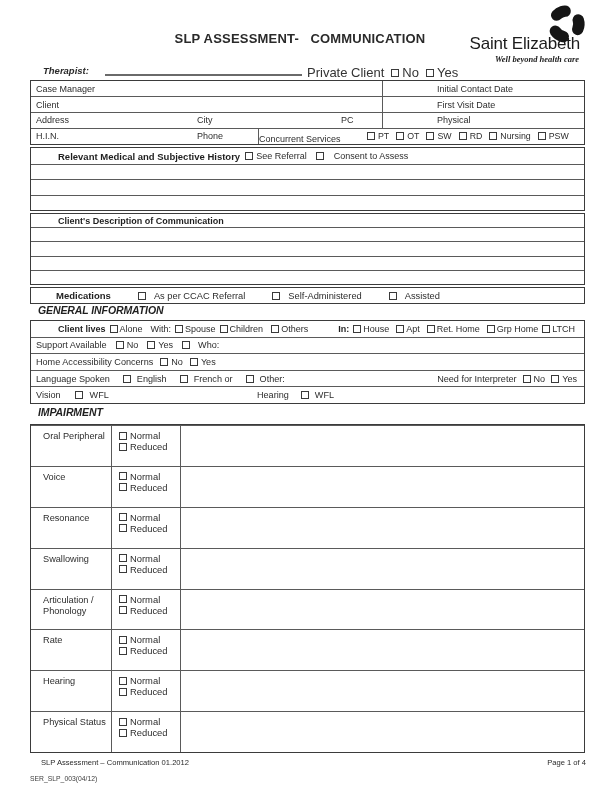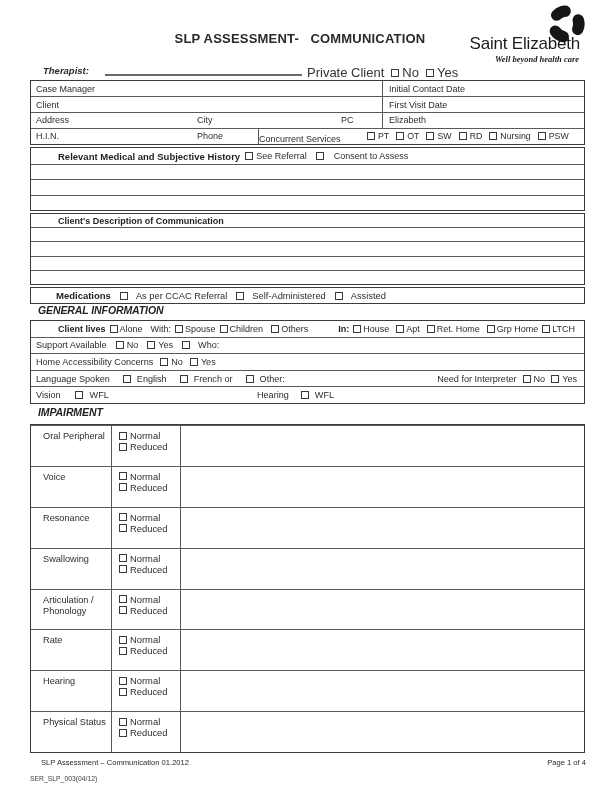--- a/index.html
+++ b/index.html
@@ -26,34 +26,34 @@
   .opt { display:inline-flex; align-items:center; gap:3px; white-space:nowrap; }
   .box { position:absolute; left:30px; width:555px; border:1.2px solid #3b3b3b; display:flex; flex-direction:column; background:#fff; }
   .fill { flex:1; border-top:1px solid #5a5a5a; }
   .b { font-weight:bold; color:#1f1f1f;padding-left:22px; }
 
   
   .top-table { top:80px; height:65px; }
   .tt-row { display:flex; height:16px; align-items:center; font-size:9px; color:#2d2d2d; }
   .tt-row + .tt-row { border-top:1px solid #5a5a5a; }
   .tt-left { position:relative; width:352px; height:100%; border-right:1px solid #5a5a5a; display:flex; align-items:center; padding-left:5px; }
-  .tt-right { flex:1; display:flex; align-items:flex-end; padding-left:6px; }
+  .tt-right { flex:1; display:flex; align-items:flex-end; padding-left:6px;margin-left:48px; }
   .abs { position:absolute; top:50%; transform:translateY(-50%); white-space:nowrap; }
   .tt-row4 { position:relative; height:17px; display:flex; align-items:flex-end; font-size:9px; color:#2d2d2d; border-top:1px solid #5a5a5a; }
   .hin-cell { position:relative; width:228px; height:100%; border-right:1px solid #5a5a5a; display:flex; align-items:center; padding-left:5px; }
   .svc-group { position:absolute; left:336px; top:0; height:100%; display:flex; align-items:center; gap:7px; font-size:8.8px; }
 
   
   .med-history { top:147px; height:64px; }
   .hdr16 { height:16px; display:flex; align-items:center; padding-left:5px; gap:9px; font-size:9px; color:#2d2d2d; }
   .client-desc { top:213px; height:72px; }
   .hdr13 { height:13px; display:flex; align-items:center; padding-left:5px; font-size:9px; }
 
   
-  .meds { top:287px; height:17px; flex-direction:row; align-items:center; padding-left:3px; gap:9px; font-size:9.3px; color:#2d2d2d; }
+  .meds { top:287px; height:17px; flex-direction:row; align-items:center; padding-left:3px; gap:27px; font-size:9.3px; color:#2d2d2d; }
   .meds .opt { gap:8px; }
 
   .section-heading { position:absolute; left:38px; font-size:10.5px; font-weight:bold; color:#1f1f1f; letter-spacing:-.1px;font-style:italic; }
 
   
   .gen-info { top:320px; height:84px; }
   .gi-row { flex:1; display:flex; align-items:center; padding-left:5px; font-size:9.1px; color:#2d2d2d; }
   .gi-row + .gi-row { border-top:1px solid #5a5a5a; }
   .cl-row { gap:4px; font-size:9px; padding-left:5px; }
   .cl-row .opt { gap:2px; }
@@ -124,21 +124,21 @@
           <span>First Visit Date</span>
         </div>
     </div>
     <div class="tt-row">
       <div class="tt-left">
         <span>Address</span>
         <span class="abs" style="left:166px">City</span>
         <span class="abs" style="left:310px">PC</span>
       </div>
       <div class="tt-right">
-          <span>Elizabeth</span>
+          <span>Physical</span>
         </div>
     </div>
     <div class="tt-row4">
       <div class="hin-cell">
         <span>H.I.N.</span>
         <span class="abs" style="left:166px">Phone</span>
       </div>
       <span style="">Concurrent Services</span>
       <span class="svc-group">
         <span class="opt">

